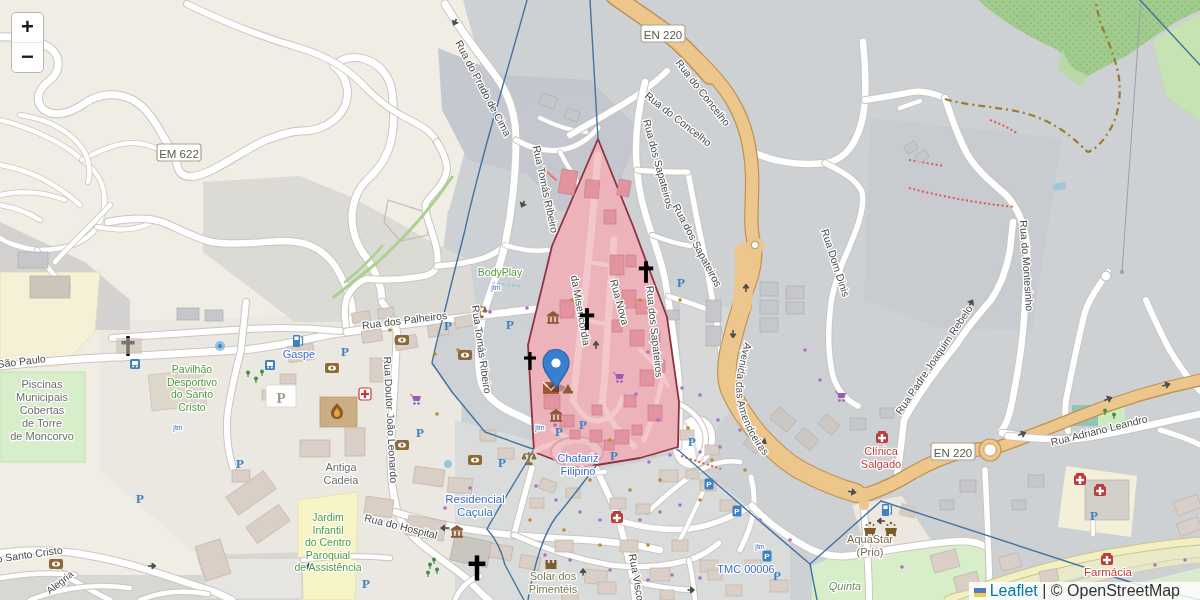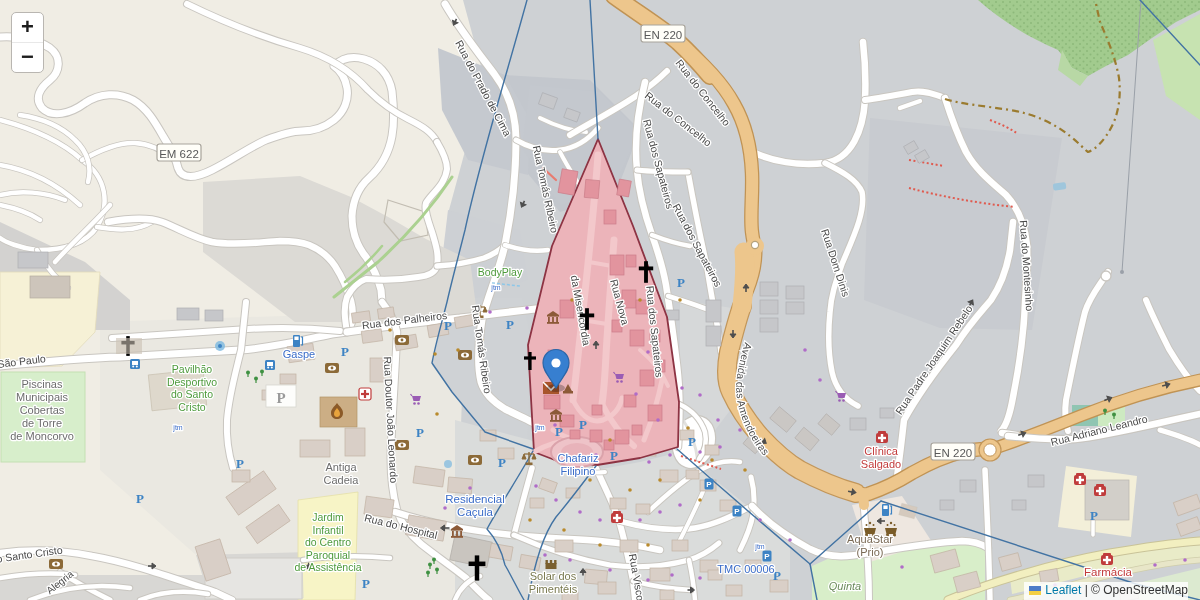--- a/index.html
+++ b/index.html
@@ -1,20 +1,20 @@
 <!DOCTYPE html>
 <html><head><meta charset="utf-8">
 <style>
  html,body{margin:0;padding:0;width:1200px;height:600px;overflow:hidden}
  body{font-family:"Liberation Sans",sans-serif;position:relative;background:#f1eee5}
  #map{position:absolute;left:0;top:0}
  .zoomctl{position:absolute;left:11px;top:12px;width:31px;background:#fff;border:1px solid #b9b6b1;border-radius:5px;z-index:10}
  .zbtn{width:31px;height:29px;line-height:28px;text-align:center;font-size:22px;font-weight:bold;color:#1d1d1d}
  .zbtn.top{border-bottom:1px solid #e8e8e8}
- .attrib{position:absolute;right:12px;bottom:0;background:rgba(255,255,255,0.82);z-index:10;font-size:12px;color:#333;padding:2px 0 3px 5px;line-height:13px;white-space:nowrap}
+ .attrib{position:absolute;right:0;bottom:0;background:rgba(255,255,255,0.82);z-index:10;font-size:16px;color:#333;padding:2px 20px 3px 5px;line-height:13px;white-space:nowrap}
  .attrib .lf{color:#0078a8}
  .flag{display:inline-block;width:12px;height:9px;vertical-align:-1px;margin-right:4px;background:linear-gradient(#4c7cc8 50%,#f3cf45 50%)}
 </style></head><body>
 <svg id="map" width="1200" height="600" viewBox="0 0 1200 600" xmlns="http://www.w3.org/2000/svg">
 <defs>
       <pattern id="fdots" width="7" height="7" patternUnits="userSpaceOnUse">
         <rect width="7" height="7" fill="#a2cb8e"></rect>
         <circle cx="2" cy="2" r="1" fill="#8db97a"></circle>
         <circle cx="5.5" cy="5.5" r="1" fill="#8db97a"></circle>
       </pattern>

